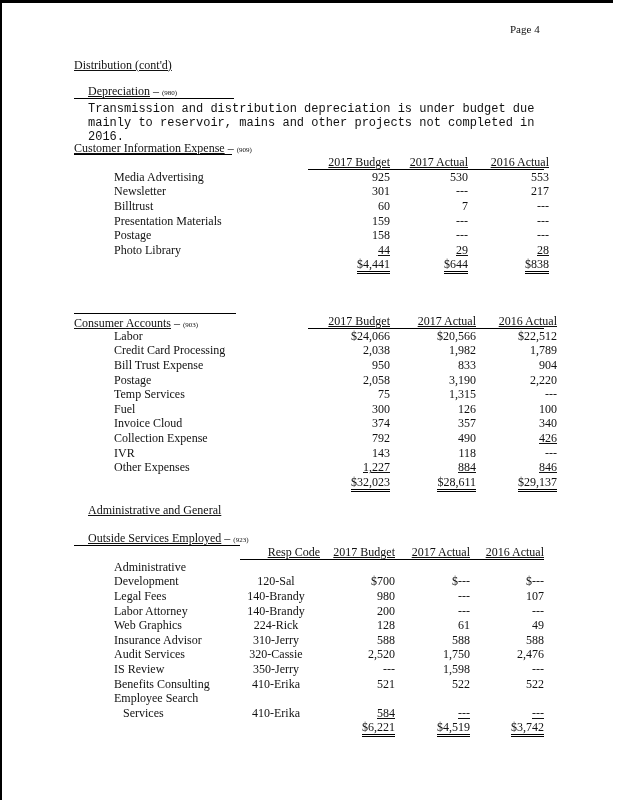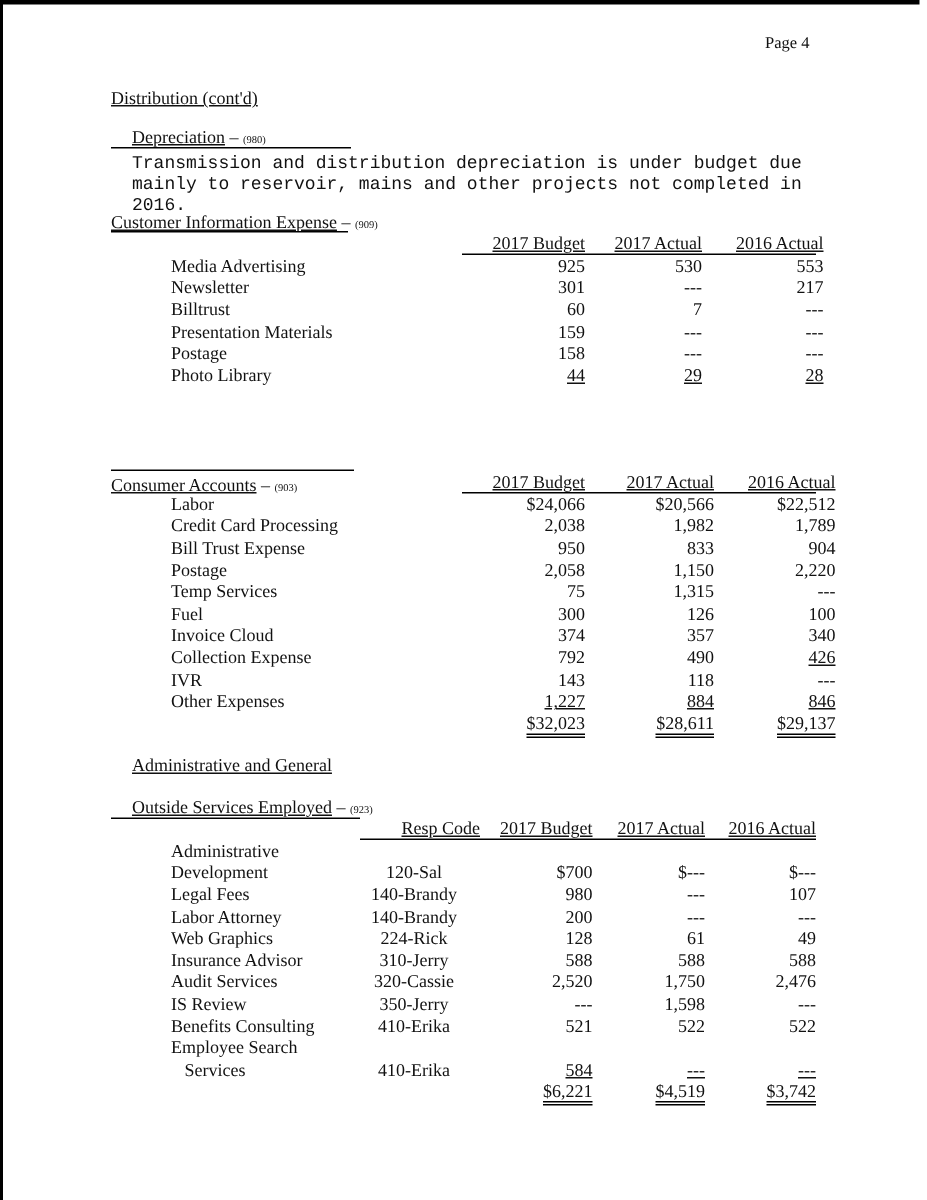--- a/index.html
+++ b/index.html
@@ -86,20 +86,26 @@
         <td class="num"><span style="white-space: pre;">158</span></td>
         <td class="num"><span style="white-space: pre;">---</span></td>
         <td class="num"><span style="white-space: pre;">---</span></td>
       </tr>
       <tr>
         <td><span style="white-space: pre;">Photo Library</span></td>
         <td class="num ul"><span style="white-space: pre;">44</span></td>
         <td class="num ul"><span style="white-space: pre;">29</span></td>
         <td class="num ul"><span style="white-space: pre;">28</span></td>
       </tr>
+      <tr>
+        <td><span style="white-space: pre;"></span></td>
+        <td class="num dul"><span style="white-space: pre;">$4,441</span></td>
+        <td class="num dul"><span style="white-space: pre;">$644</span></td>
+        <td class="num dul"><span style="white-space: pre;">$838</span></td>
+      </tr>
     </tbody>
 </table>
 
 <div class="abs" style="left:74px; top:316px;">
   <span class="u">Consumer Accounts</span><span> – </span><span class="code">(903)</span>
 </div>
 <div class="hrule" style="left:74px; top:313px; width:162px;"></div>
 <div class="hrule" style="left:308px; top:328px; width:236px;"></div>
 
 <table class="fin" id="t-cons" style="left:114px; top:314px;">
@@ -130,21 +136,21 @@
       </tr>
       <tr>
         <td><span style="white-space: pre;">Bill Trust Expense</span></td>
         <td class="num"><span style="white-space: pre;">950</span></td>
         <td class="num"><span style="white-space: pre;">833</span></td>
         <td class="num"><span style="white-space: pre;">904</span></td>
       </tr>
       <tr>
         <td><span style="white-space: pre;">Postage</span></td>
         <td class="num"><span style="white-space: pre;">2,058</span></td>
-        <td class="num"><span style="white-space: pre;">1,150</span></td>
+        <td class="num"><span style="white-space: pre;">3,190</span></td>
         <td class="num"><span style="white-space: pre;">2,220</span></td>
       </tr>
       <tr>
         <td><span style="white-space: pre;">Temp Services</span></td>
         <td class="num"><span style="white-space: pre;">75</span></td>
         <td class="num"><span style="white-space: pre;">1,315</span></td>
         <td class="num"><span style="white-space: pre;">---</span></td>
       </tr>
       <tr>
         <td><span style="white-space: pre;">Fuel</span></td>

